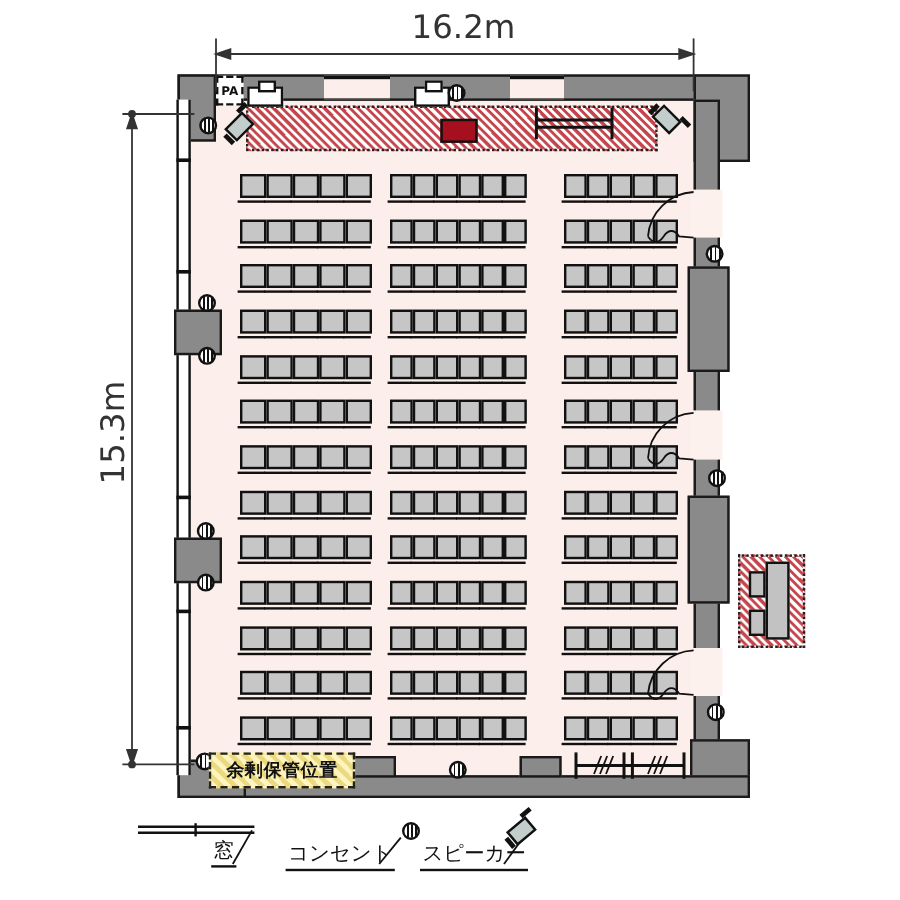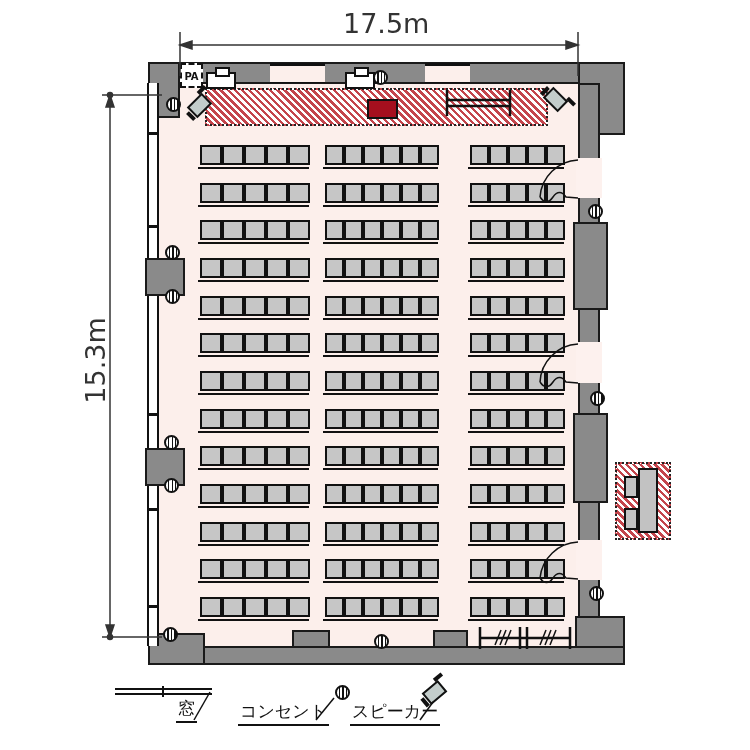--- a/index.html
+++ b/index.html
@@ -310,22 +310,23 @@
       <div class="seat" style="left: 508px; top: 597px; width: 15px;"></div>
       <div class="seat" style="left: 527px; top: 597px; width: 15px;"></div>
       <div class="seat" style="left: 546px; top: 597px; width: 15px;"></div>
     </div>
 
   <div class="hatch-box" style="left:615px;top:462px;width:56px;height:78px;"></div>
   <div class="gray-box" style="left:638px;top:468px;width:20px;height:65px;"></div>
   <div class="gray-box" style="left:624px;top:476px;width:14px;height:22px;"></div>
   <div class="gray-box" style="left:624px;top:508px;width:14px;height:22px;"></div>
 
-  <div class="dim-label" style="left:343px;top:8px;">17.5m</div>
+  <div class="dim-label" style="left:343px;top:8px;">16.2m</div>
   <div class="dim-label" style="left:52px;top:345px;transform:rotate(-90deg);transform-origin:center;">15.3m</div>
+  <div class="storage">余剰保管位置</div>
 
   <div class="legend-label" style="left:176px;top:697px;">窓</div>
   <div class="legend-label" style="left:350px;top:700px;">スピーカー</div>
   <div class="legend-label" style="left:238px;top:700px;">コンセント</div>
 
   <svg class="overlay" width="750" height="750" viewBox="0 0 750 750">
 
     <g stroke="#333" stroke-width="1.5" fill="#333">
       <line x1="180" y1="32" x2="180" y2="76"></line>
       <line x1="578" y1="32" x2="578" y2="76"></line>

